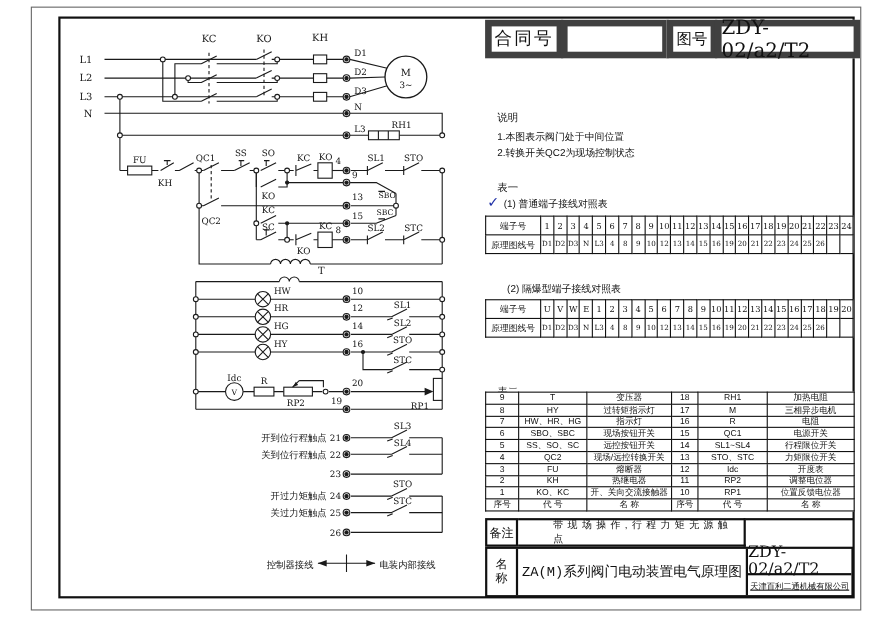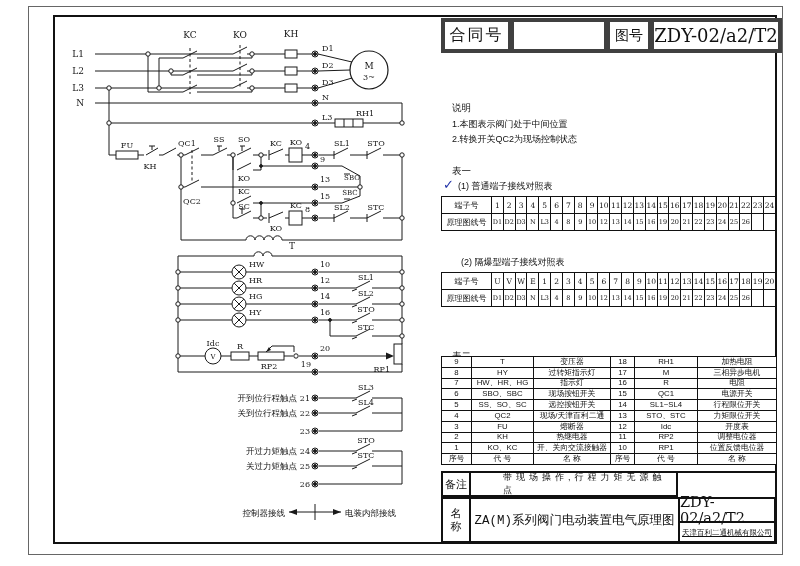--- a/index.html
+++ b/index.html
@@ -7,21 +7,21 @@
         font-family:"Liberation Sans", sans-serif;color:#111;}
   .abs{position:absolute;}
   svg text{fill:#151515;}
   .code{font-family:"DejaVu Serif", serif;font-size:8px;}
   .code9{font-family:"DejaVu Serif", serif;font-size:9px;}
   .code7{font-family:"DejaVu Serif", serif;font-size:7px;}
   .zh9{font-family:"DejaVu Sans", sans-serif;font-size:8.5px;}
   .mid{text-anchor:middle;} .end{text-anchor:end;}
   
   .titlerow{left:441px;top:18px;display:flex;}
-  .tb{box-sizing:border-box;border:4px solid #404040;height:35px;display:flex;align-items:center;justify-content:center;background:#fff;}
+  .tb{box-sizing:border-box;border:6px solid #404040;height:35px;display:flex;align-items:center;justify-content:center;background:#fff;}
   .tb+.tb{margin-left:-2px;}
   .tb-contract{width:71px;font-size:16px;letter-spacing:2px;}
   .tb-empty{width:98px;}
   .tb-dwg{width:46px;font-size:14px;}
   .tb-dwgno{width:132px;font-family:"DejaVu Serif", serif;font-size:18px;}
   .notes{left:452px;top:100px;font-size:9px;line-height:15px;}
   .notes .hd{font-size:9.5px;margin-bottom:2px;}
   .tblhd{font-size:9.5px;margin-top:11px;}
   .checkline{left:443px;top:177px;font-size:9px;}
   .check{color:#2233a8;font-size:13px;font-weight:bold;margin-right:4px;font-family:"DejaVu Sans", sans-serif;}
@@ -502,21 +502,21 @@
           <td>5</td>
           <td>SS、SO、SC</td>
           <td>远控按钮开关</td>
           <td>14</td>
           <td>SL1~SL4</td>
           <td>行程限位开关</td>
         </tr>
     <tr>
           <td>4</td>
           <td>QC2</td>
-          <td>现场/天津百利二通</td>
+          <td>现场/远控转换开关</td>
           <td>13</td>
           <td>STO、STC</td>
           <td>力矩限位开关</td>
         </tr>
     <tr>
           <td>3</td>
           <td>FU</td>
           <td>熔断器</td>
           <td>12</td>
           <td>Idc</td>

